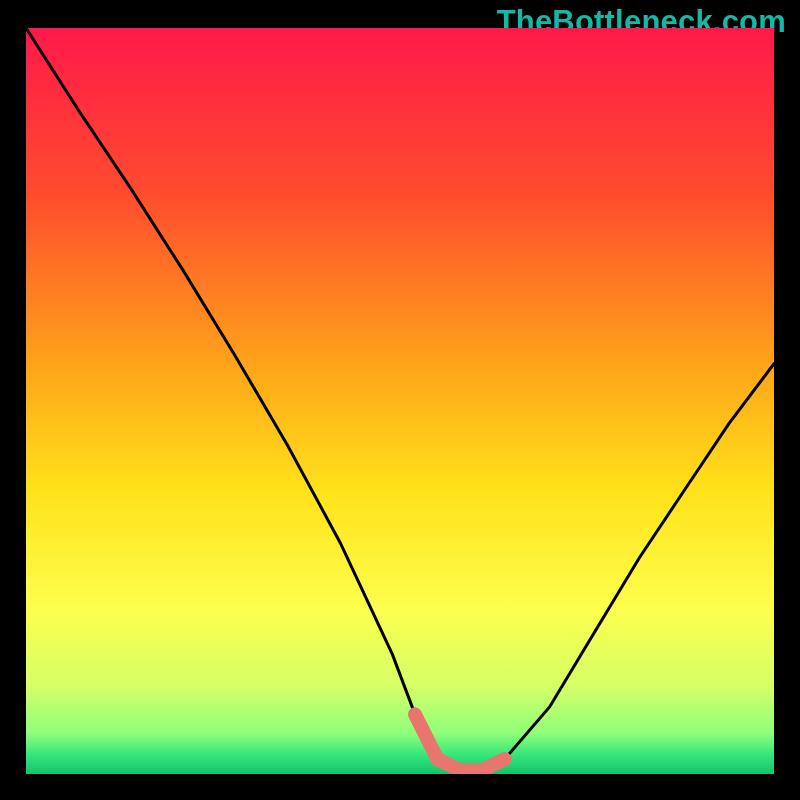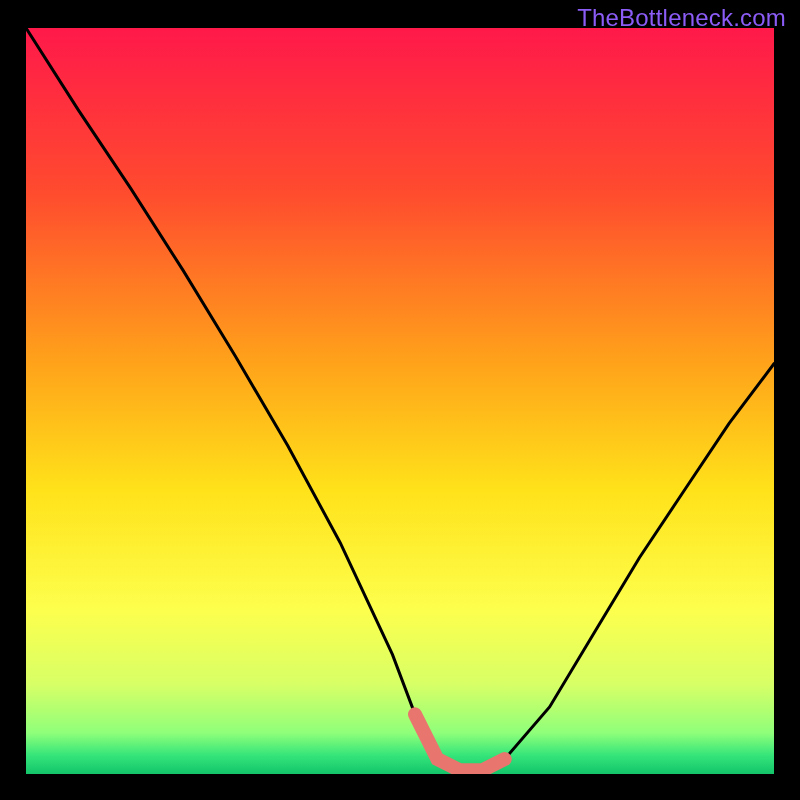--- a/index.html
+++ b/index.html
@@ -14,23 +14,23 @@
   .frame {
     position: relative;
     width: 800px;
     height: 800px;
     background: #000;
   }
   .watermark {
     position: absolute;
     top: 4px;
     right: 14px;
-    color: #8b5cf6;
-    font-size: 24px;
-    font-weight: 400;
+    color: #14b8a6;
+    font-size: 31px;
+    font-weight: 700;
     letter-spacing: 0.2px;
     user-select: none;
   }
   .plot {
     position: absolute;
     left: 26px;
     top: 28px;
     width: 748px;
     height: 746px;
     overflow: hidden;

